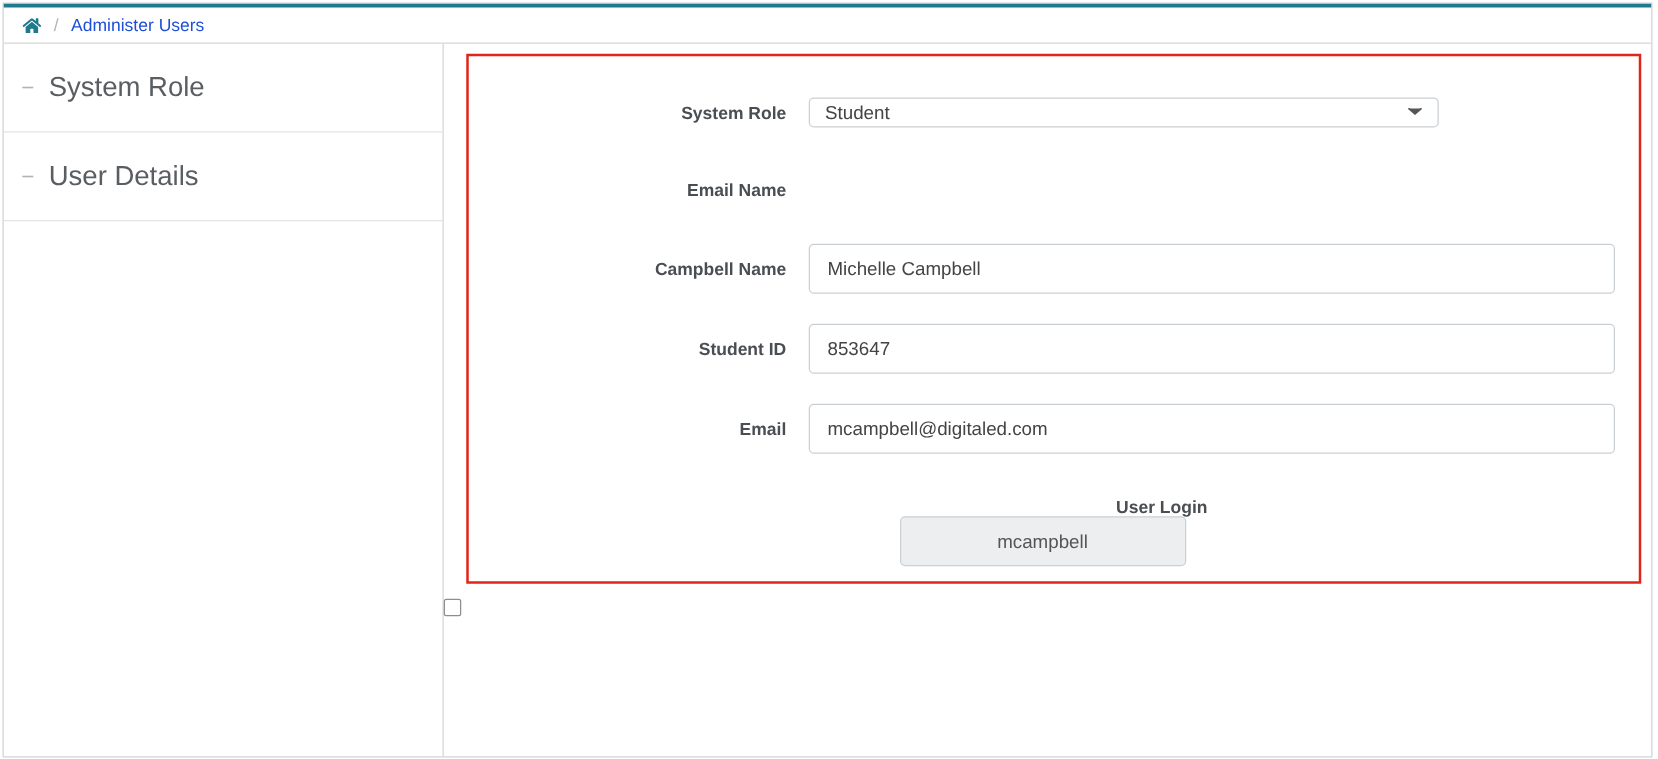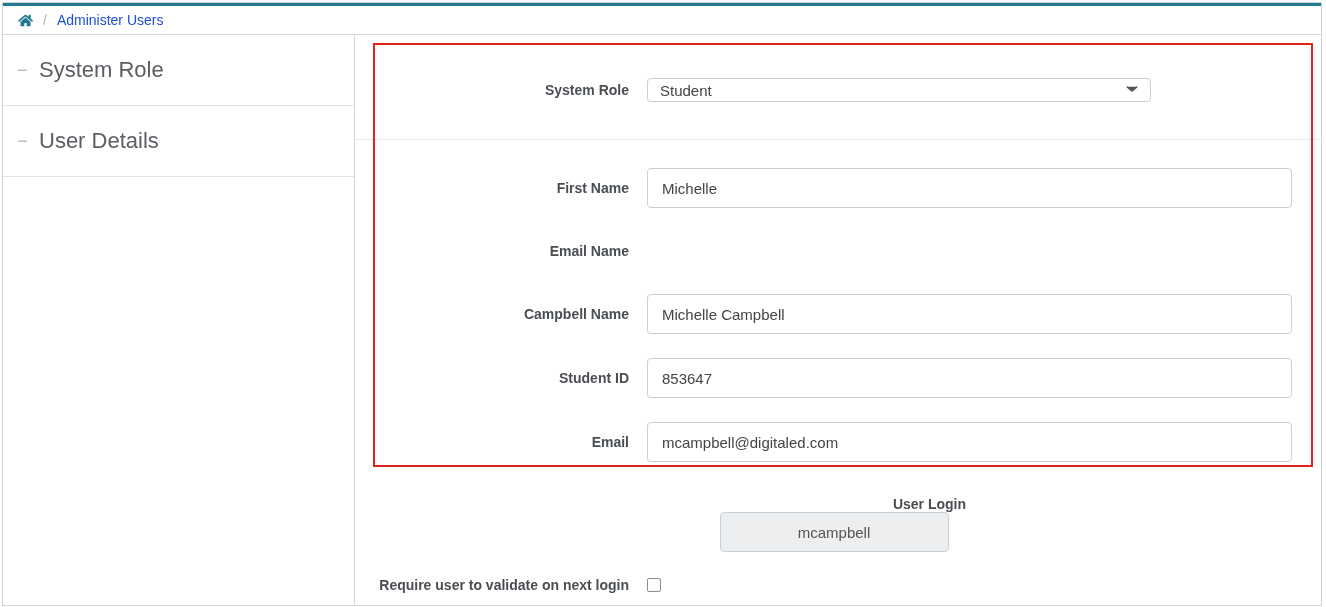--- a/index.html
+++ b/index.html
@@ -216,26 +216,20 @@
               <span>Student</span>
               <span class="chev">
                 <svg width="12" height="12" viewBox="0 0 16 16">
                     <path fill="#555" d="M1 5 l7 6 7-6" stroke="#555" stroke-width="1.6"></path>
                   </svg>
               </span>
             </div>
           </div>
         </div>
 
-        <div class="form-row divider">
-          <div class="form-label">First Name</div>
-          <div class="form-control-wrap">
-            <input class="form-input" type="text" value="Michelle" style="">
-          </div>
-        </div>
 
         <div class="form-row">
           <div class="form-label">Email Name</div>
         </div>
 
         <div class="form-row">
           <div class="form-label">Campbell Name</div>
           <div class="form-control-wrap">
             <input class="form-input" type="text" value="Michelle Campbell" style="">
           </div>
@@ -256,21 +250,20 @@
         </div>
 
         <div class="form-row" style="margin-top:10px;flex-direction:column;">
           <div class="form-label">User Login</div>
           <div class="form-control-wrap">
             <input class="form-input readonly" type="text" readonly="" value="mcampbell" style="">
           </div>
         </div>
 
         <div class="form-row checkbox-row">
-          <div class="form-label">Require user to validate on next login</div>
           <div class="form-control-wrap checkbox-wrap">
             <span class="checkbox"></span>
           </div>
         </div>
 
       </div>
     </div>
   </div>
 </div>
 

